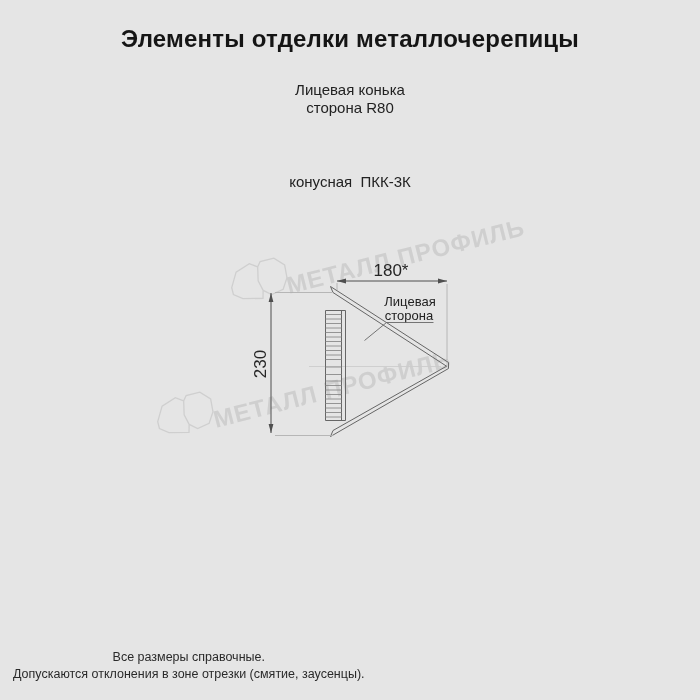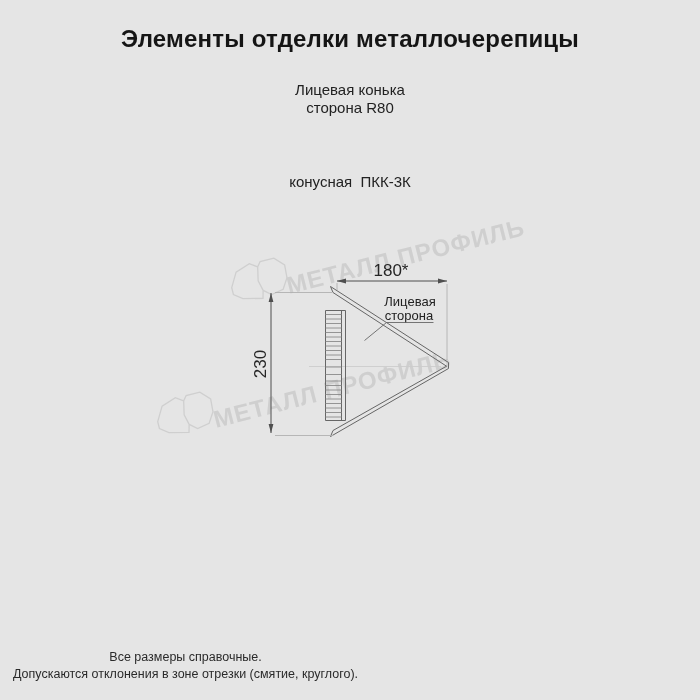--- a/index.html
+++ b/index.html
@@ -100,16 +100,16 @@
       <g>
         <text class="note-text" x="410" y="306" text-anchor="middle">Лицевая</text>
         <text class="note-text" x="409" y="320" text-anchor="middle">сторона</text>
         <path d="M364.5 340.5 L386.5 322.5 H433.5" stroke="#666666" stroke-width="0.9" fill="none"></path>
       </g>
     </g>
   </svg>
 
   <div class="footer">
     <div>Все размеры справочные.</div>
-    <div>Допускаются отклонения в зоне отрезки (смятие, круглого).</div>
+    <div>Допускаются отклонения в зоне отрезки (смятие, заусенцы).</div>
   </div>
 
 </div>
 
 </body></html>

